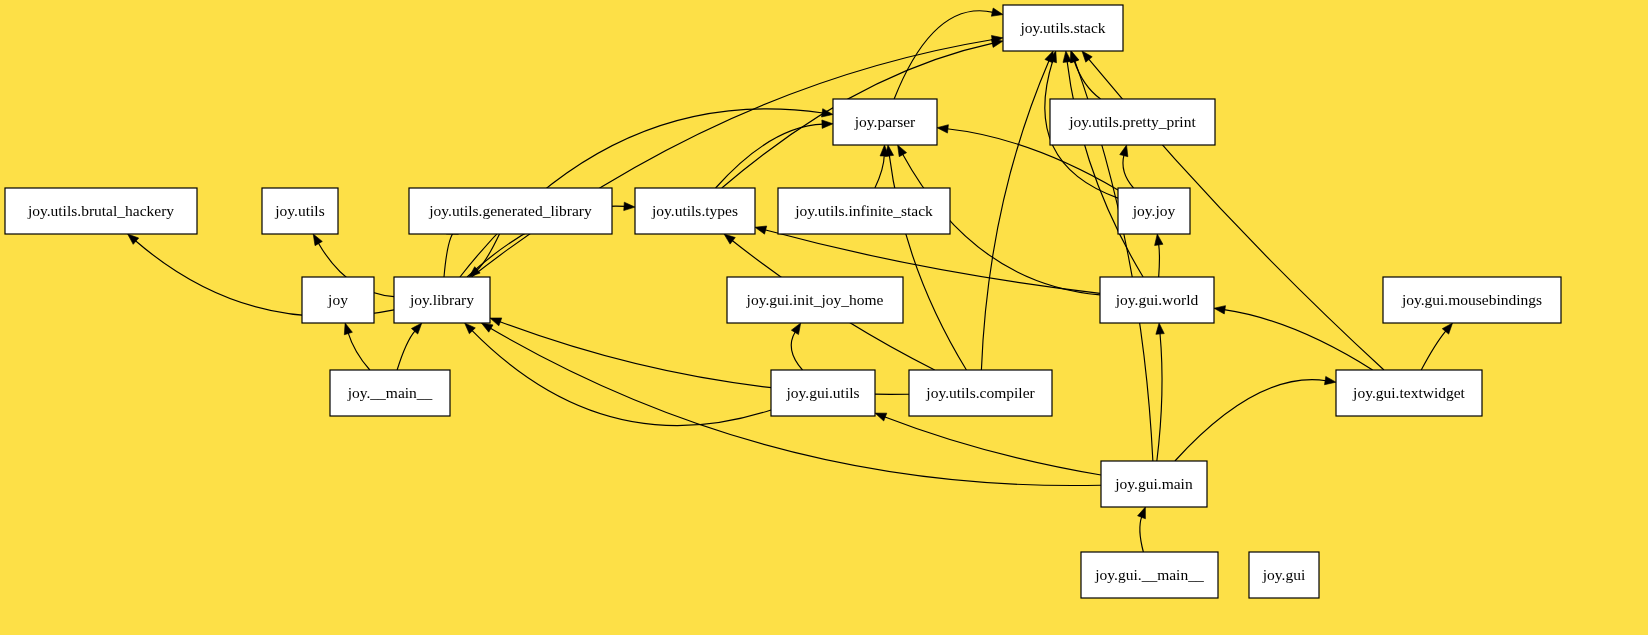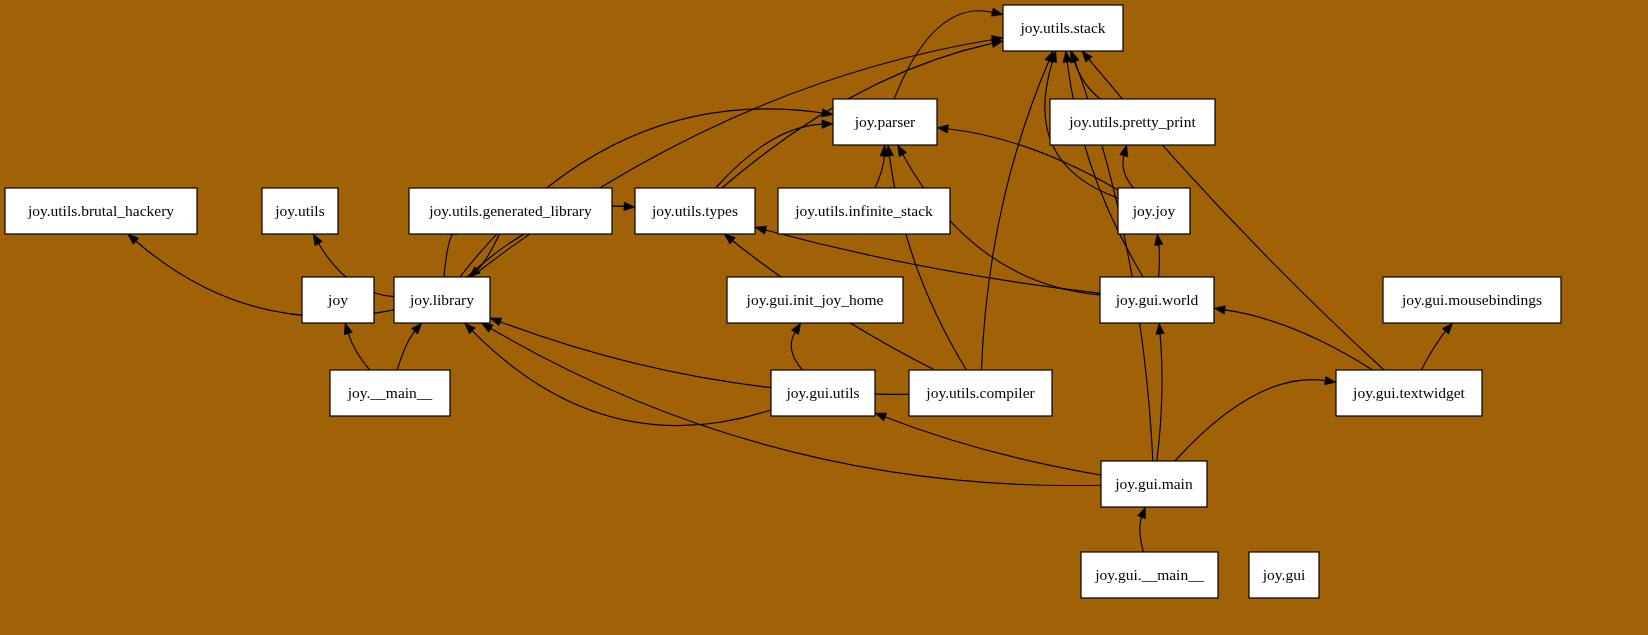--- a/index.html
+++ b/index.html
@@ -4,21 +4,21 @@
 <style>
   html, body {
     margin: 0;
     padding: 0;
     background: #ffffff;
   }
   #graph-root {
     position: relative;
     width: 1648px;
     height: 635px;
-    background: #a16207;
+    background: #fde047;
     font-family: "Liberation Serif", "DejaVu Serif", serif;
     overflow: hidden;
   }
   #graph-svg {
     position: absolute;
     left: 0;
     top: 0;
     width: 1648px;
     height: 635px;
   }

